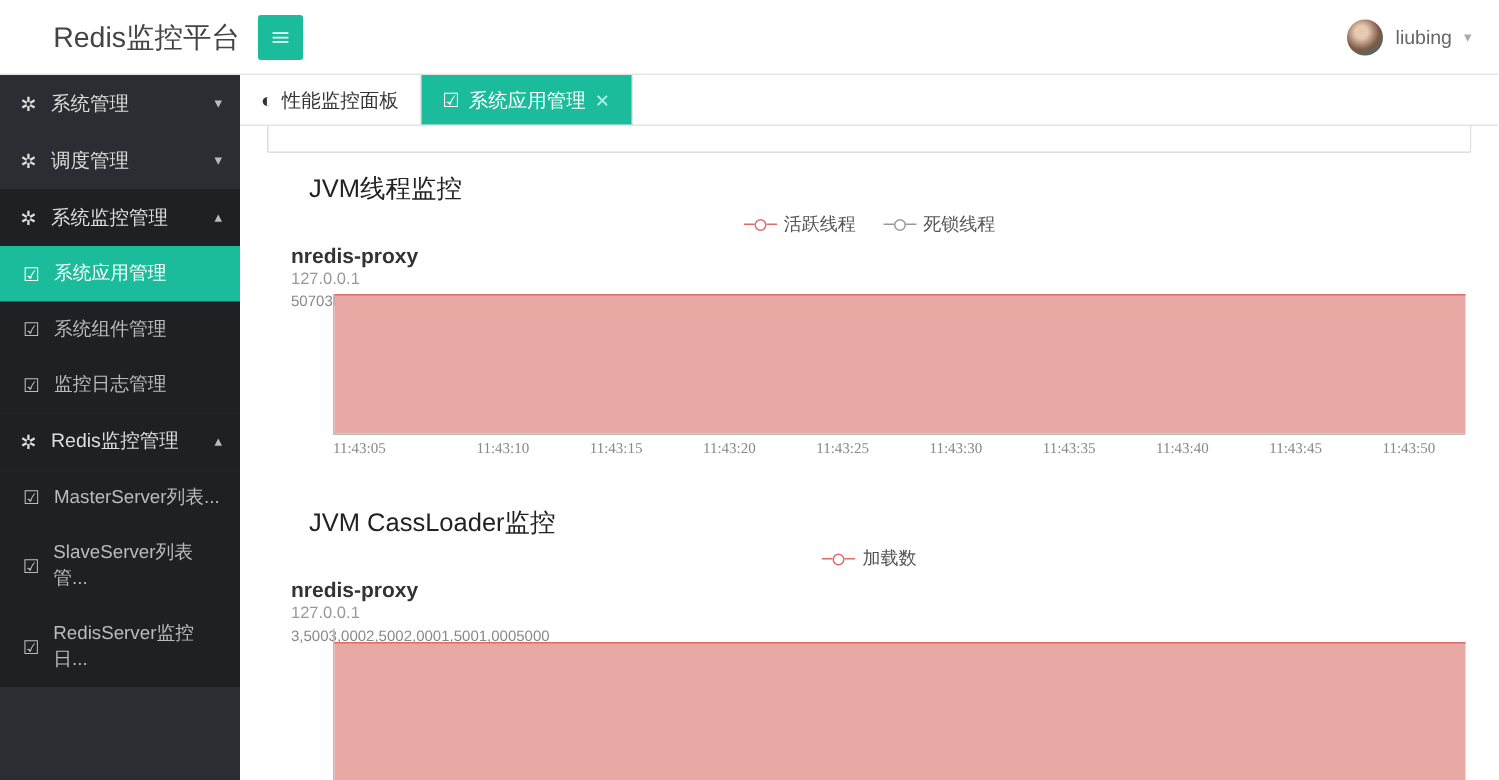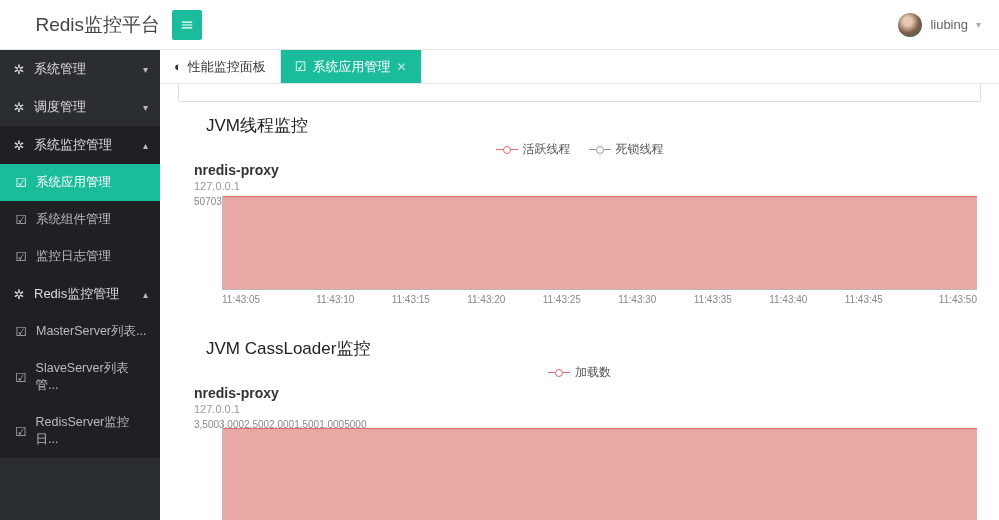--- a/index.html
+++ b/index.html
@@ -36,24 +36,24 @@
 .legend-item { display:flex; align-items:center; gap:5px;}
 .leg-mark { display:inline-flex; align-items:center;}
 .leg-mark::before,.leg-mark::after{content:"";display:inline-block;width:7px;height:1.5px;background:#dc6b69;}
 .leg-mark.gray::before,.leg-mark.gray::after{background:#999;}
 .leg-circ{width:8px;height:8px;border:1.5px solid #dc6b69;border-radius:50%;display:inline-block;background:#fff;}
 .leg-mark.gray .leg-circ{border-color:#999;}
 .chart-box { position:relative; margin-left:16px; margin-right:4px;}
 .chart-area { position:relative; height:94px; border-left:1px solid #bbb; border-bottom:1px solid #bbb; margin-left:28px;}
 .chart-fill { position:absolute; left:0; right:0; bottom:0; background:#e8a8a3; border-top:1px solid #dc6b69;}
 .y-labels { position:absolute; left:0; top:0; bottom:0; width:26px; display:flex; flex-direction:row; justify-content:space-between; font-size:10px; color:#888; text-align:right;}
-.x-labels { display:flex; justify-content:space-between; margin-left:28px; font-size:10px; color:#888; padding-top:4px;}
+.x-labels { display:flex; justify-content:space-between; margin-left:28px; font-size:10px; color:#888; padding-top:4px;font-family:Liberation Serif, serif;}
 .x-labels span{flex:1; text-align:center;}
 .x-labels span:first-child{text-align:left;}
-.x-labels span:last-child{text-align:right;}
+.x-labels span:last-child{text-align:center;}
 </style>
 </head>
 <body>
 
 <div class="header">
   <div class="logo">Redis监控平台</div>
   <div class="menu-toggle">
     <svg viewBox="0 0 24 24">
         <path fill="#fff" d="M3 6h18v2H3zM3 11h18v2H3zM3 16h18v2H3z"></path>
       </svg>

